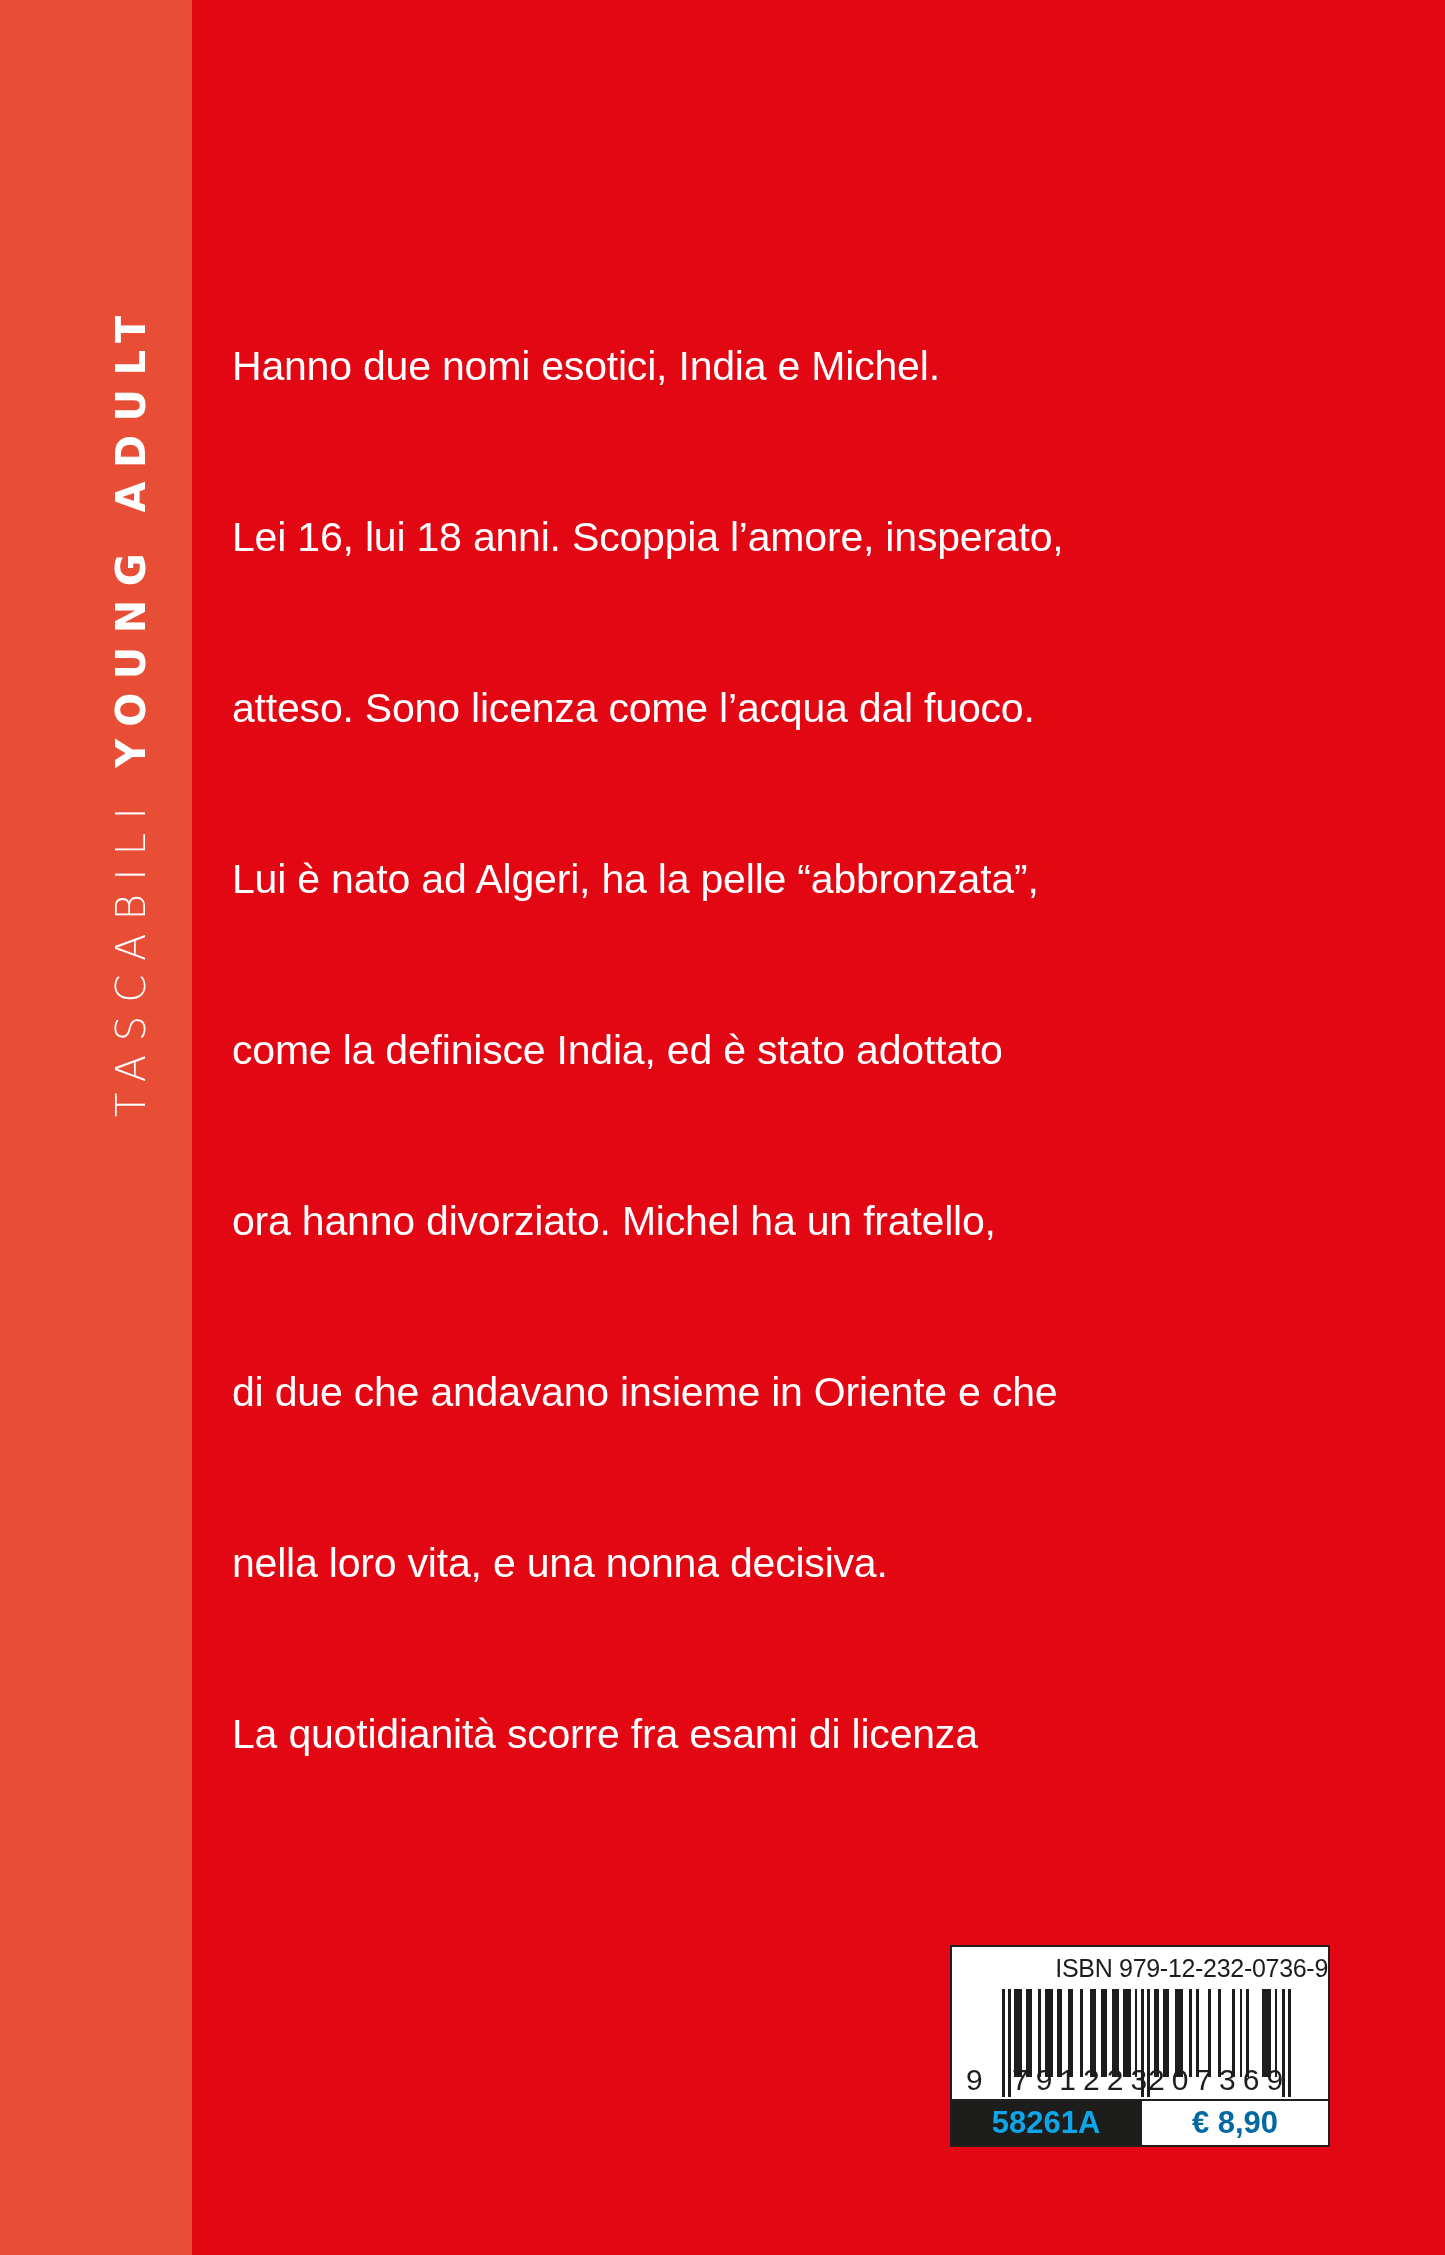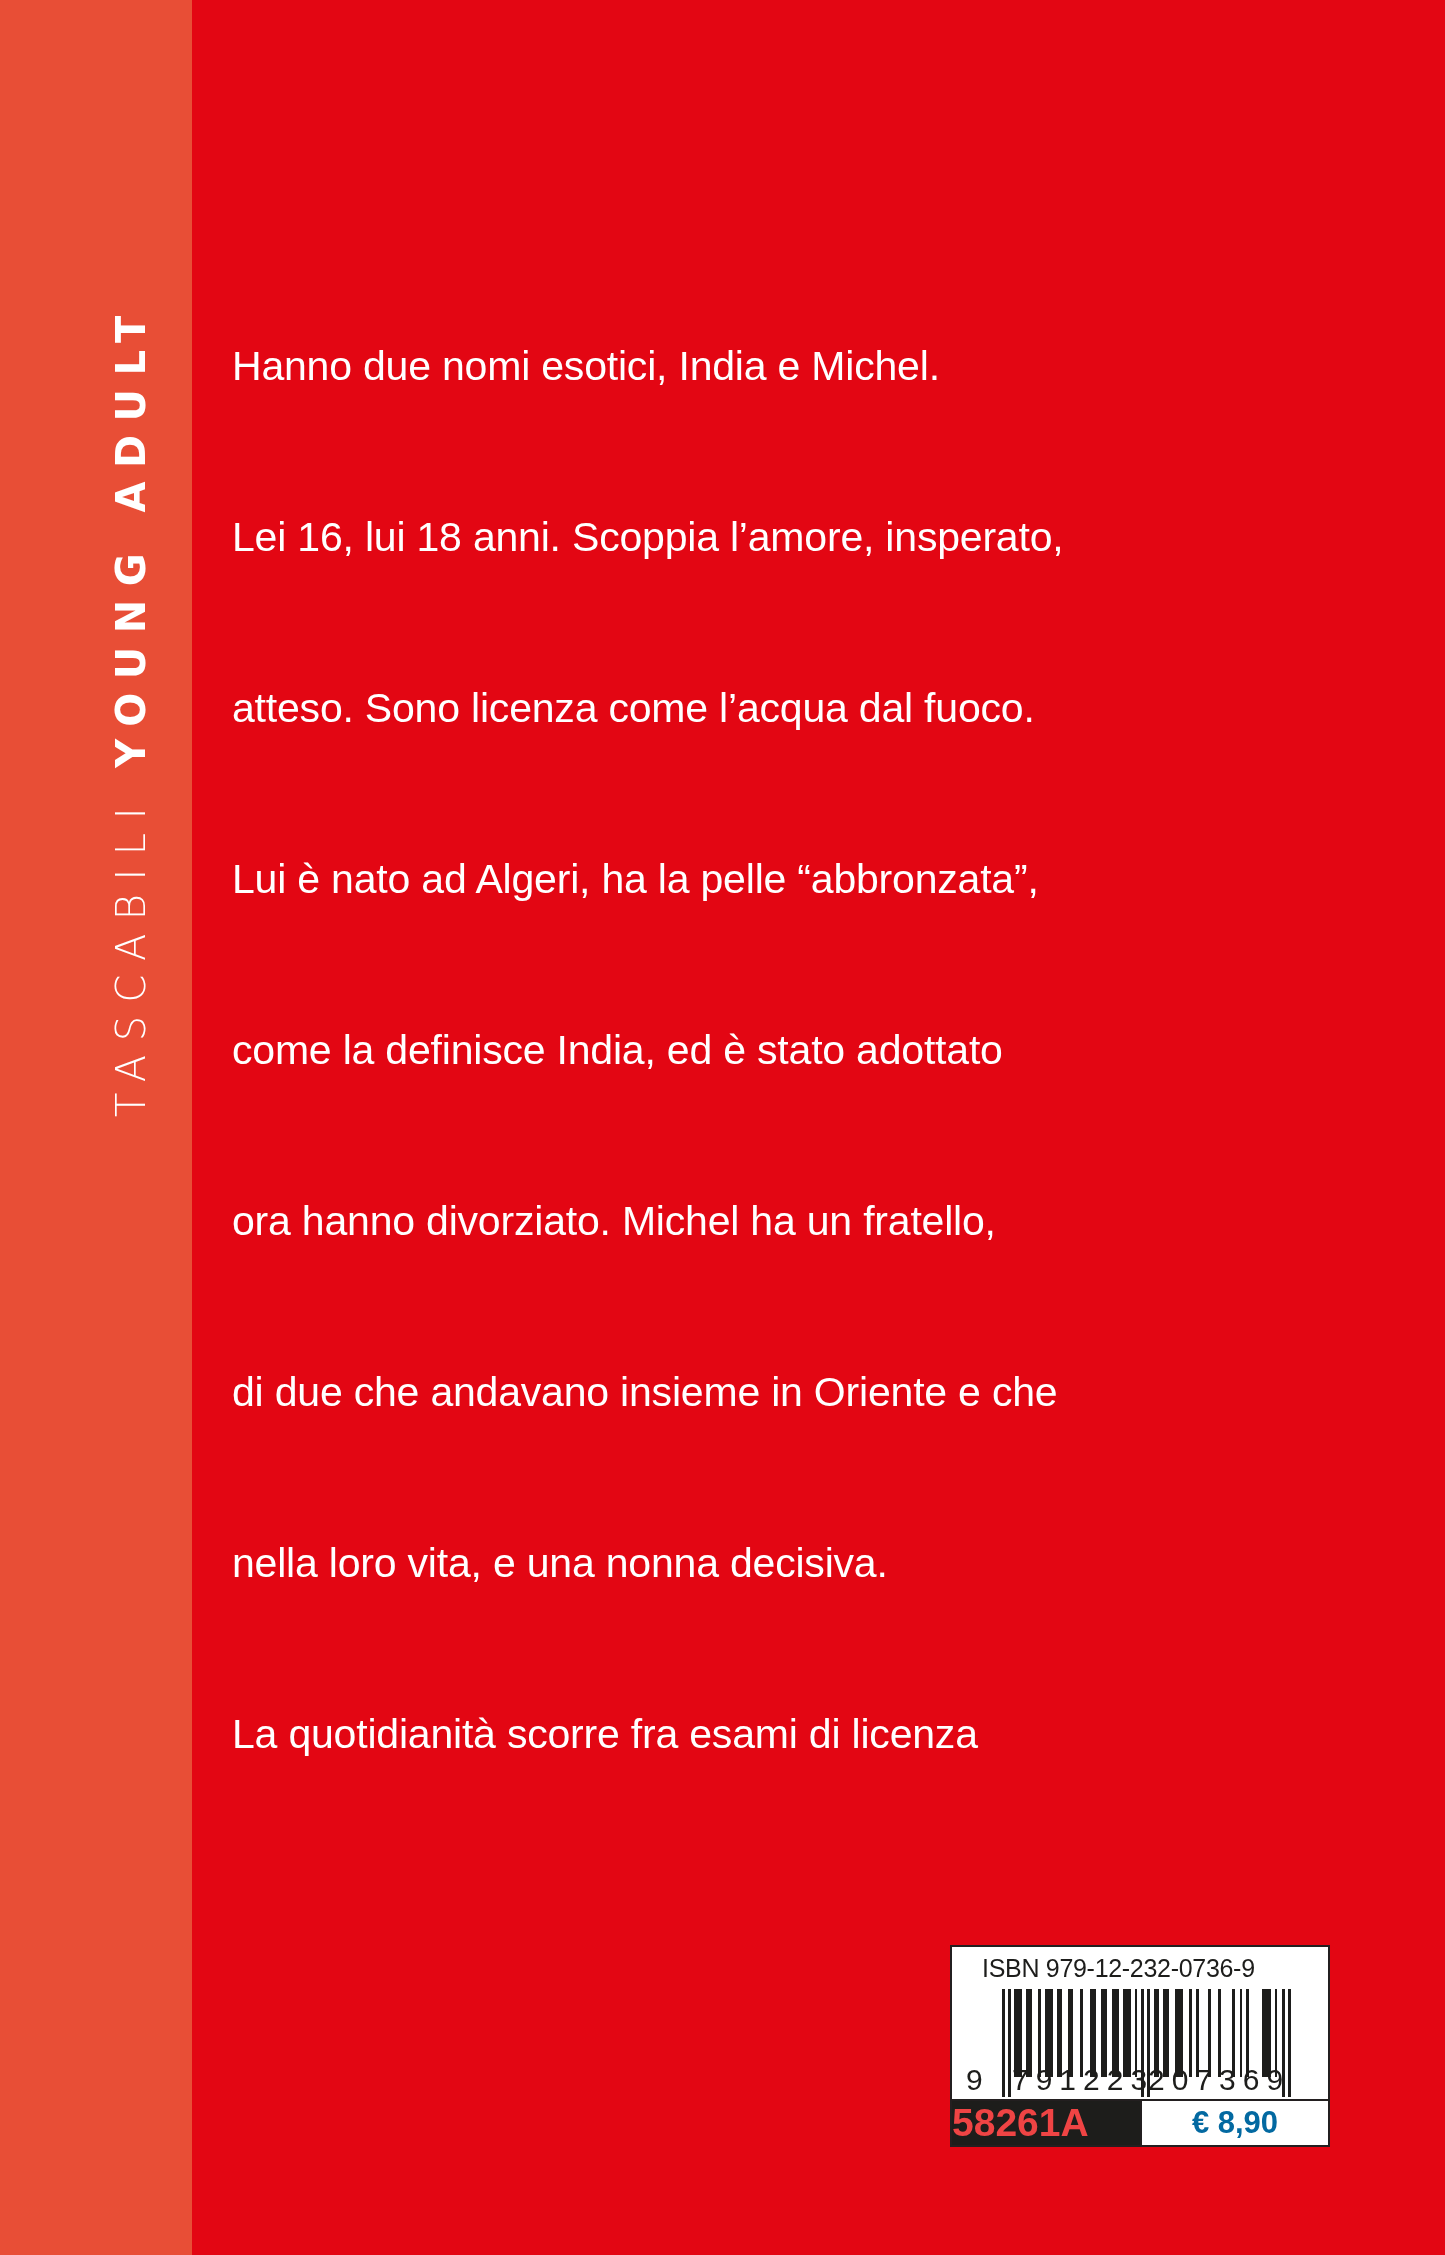--- a/index.html
+++ b/index.html
@@ -74,21 +74,21 @@
       background: #FFFFFF;
       border: 2px solid #231F20;
       box-sizing: border-box;
       font-family: "Liberation Sans", sans-serif;
       color: #1D1D1B;
     }
     .isbn-text {
       position: absolute;
       left: 0; right: 0;
       top: 6px;
-      text-align: left;
+      text-align: right;
       padding-left: 30px;
       font-size: 25px;
       line-height: 30px;
       letter-spacing: -0.3px;
     }
     .barcode {
       position: absolute;
       left: 50px;
       top: 42px;
       width: 290px;
@@ -124,25 +124,25 @@
       position: absolute;
       left: 0; right: 0;
       bottom: 0;
       height: 44px;
       display: flex;
       border-top: 2px solid #231F20;
     }
     .code-box {
       width: 188px;
       background: #1D1D1B;
-      color: #ef4444;
+      color: #0ea5e9;
       font-weight: bold;
-      font-size: 39px;
+      font-size: 31px;
       line-height: 44px;
-      text-align: left;
+      text-align: center;
     }
     .price-box {
       flex: 1;
       background: #FFFFFF;
       color: #0369a1;
       font-weight: bold;
       font-size: 31px;
       line-height: 44px;
       text-align: center;
       border-left: 2px solid #231F20;

